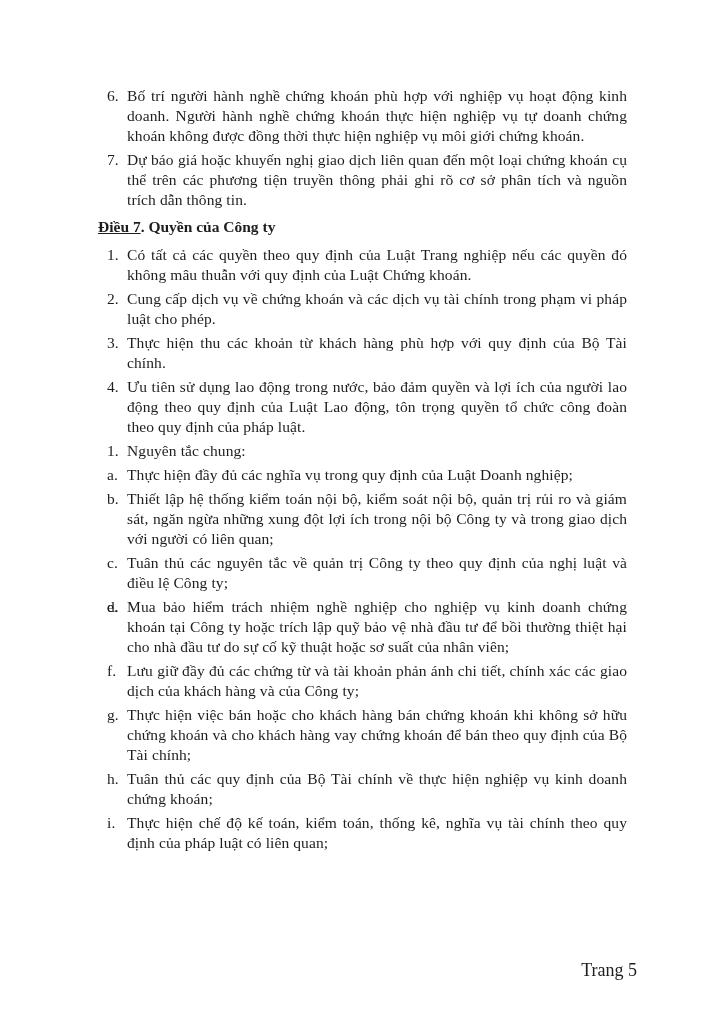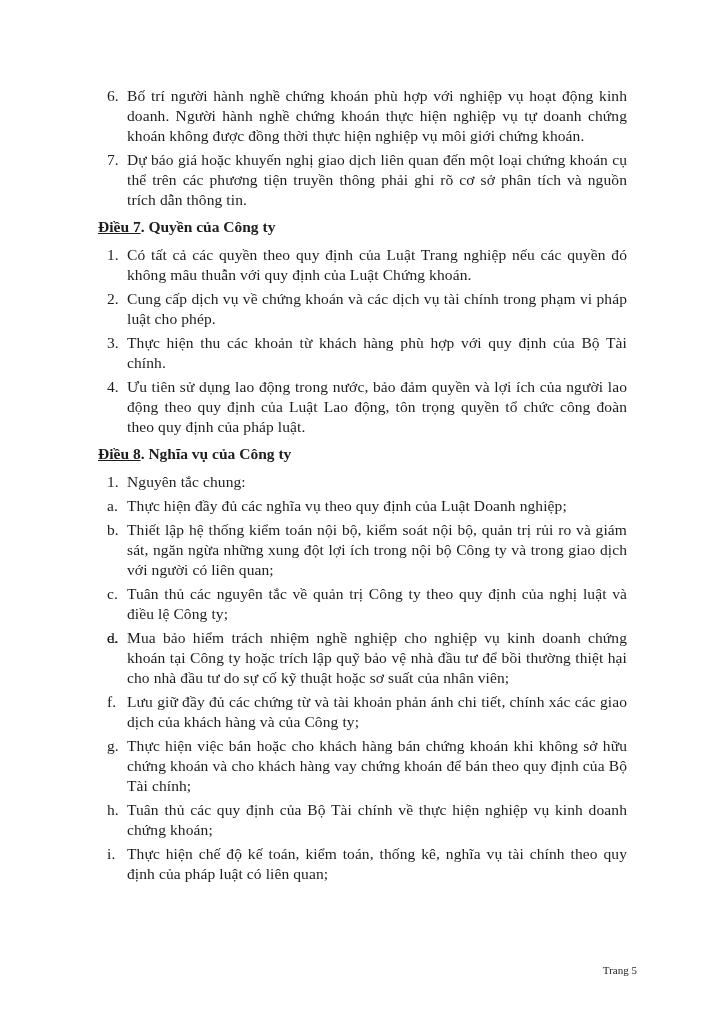--- a/index.html
+++ b/index.html
@@ -36,21 +36,21 @@
     font-size: 15.5px;
     line-height: 20px;
     font-weight: bold;
     margin: 7px 0 8px 0;
   }
   .article-heading .article-num { text-decoration: underline; }
   .page-footer {
     position: absolute;
     top: 960px;
     right: 87px;
-    font-size: 11px;
+    font-size: 18px;
     line-height: 20px;
   }
 </style>
 </head>
 <body>
 
 <div class="page">
   <div class="content">
 
     <div class="doc-item">
@@ -76,31 +76,28 @@
     </div>
     <div class="doc-item">
       <span class="marker">3.</span>
       <span>Thực hiện thu các khoản  từ khách hàng  phù hợp với quy định của Bộ Tài chính.</span>
     </div>
     <div class="doc-item">
       <span class="marker">4.</span>
       <span>Ưu tiên sử dụng lao động trong nước, bảo đảm quyền và lợi ích của người lao động theo quy định của Luật Lao động, tôn trọng quyền tổ chức công đoàn theo quy định của pháp luật.</span>
     </div>
 
-    <div class="article-heading">
-      <span class="article-num">Điều 8</span><span>. Nghĩa vụ của Công ty</span>
-    </div>
 
     <div class="doc-item">
       <span class="marker">1.</span>
       <span>Nguyên tắc chung:</span>
     </div>
     <div class="doc-item">
       <span class="marker">a.</span>
-      <span>Thực hiện đầy đủ các nghĩa vụ theo quy định của Luật Doanh nghiệp;</span>
+      <span>Thực hiện đầy đủ các nghĩa vụ trong quy định của Luật Doanh nghiệp;</span>
     </div>
     <div class="doc-item">
       <span class="marker">b.</span>
       <span>Thiết lập hệ thống kiểm toán nội bộ, kiểm soát nội bộ, quản trị rủi ro và giám sát, ngăn ngừa những xung đột lợi ích trong nội bộ Công ty và trong giao dịch với người có liên quan;</span>
     </div>
     <div class="doc-item">
       <span class="marker">c.</span>
       <span>Tuân thủ các nguyên tắc về quản trị Công ty theo quy định của nghị luật và điều lệ Công ty;</span>
     </div>
     <div class="doc-item">

